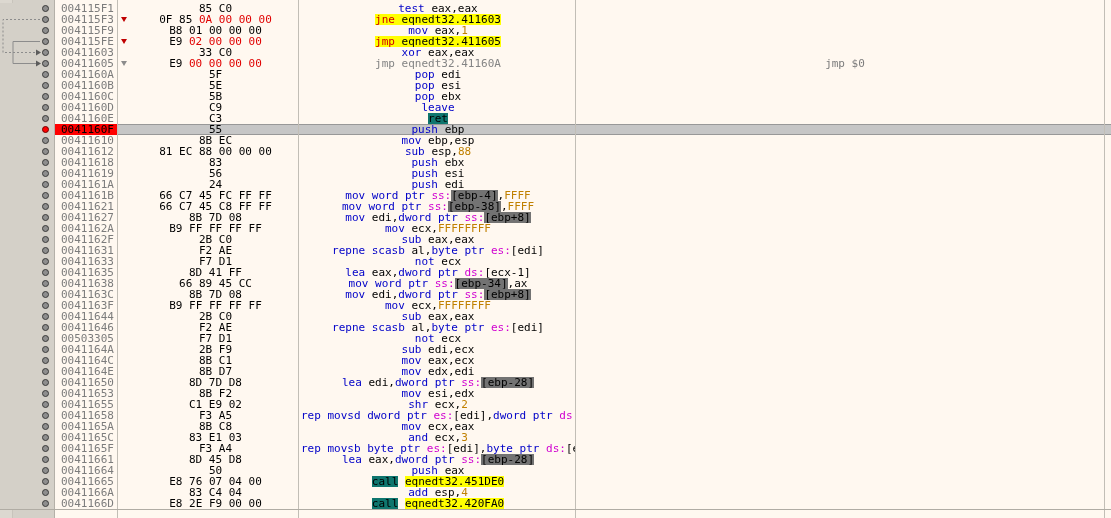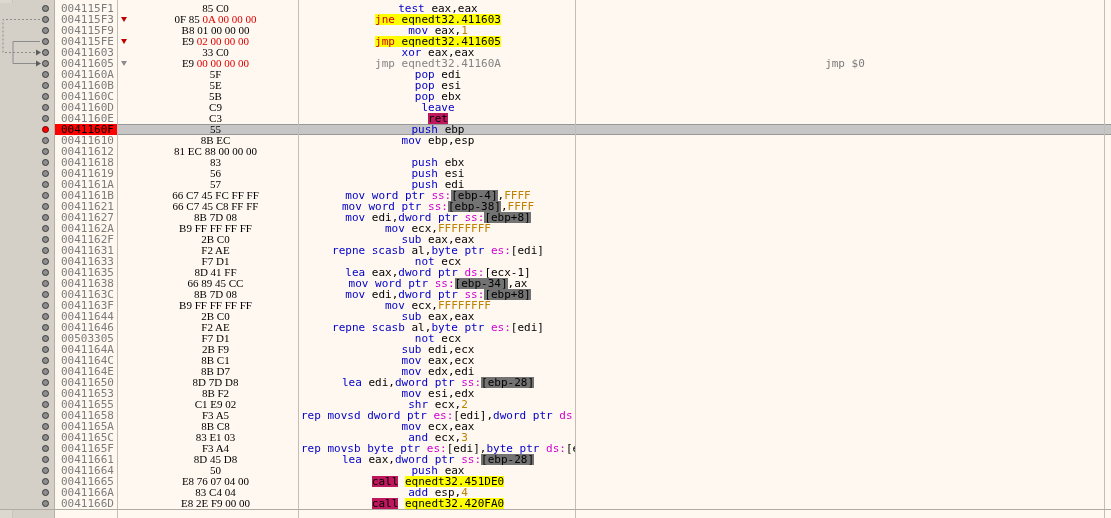--- a/index.html
+++ b/index.html
@@ -18,34 +18,34 @@
   .row{display:flex;height:11px;line-height:11px;white-space:pre;}
   .row.sel{background:#C6C6C6;box-shadow:inset 0 1px 0 #989898, inset 0 -1px 0 #989898;}
   .gutter{width:55px;min-width:55px;background:#D4D0C8;border-right:1px solid #B4B0A8;box-sizing:border-box;display:flex;align-items:center;justify-content:flex-end;padding-right:5px;}
   .dot{width:5px;height:5px;border:1px solid #3A3A3A;background:#8E8E8E;border-radius:50%;}
   .dot.red{background:#FF0000;border-color:#700000;}
   .addr{width:62px;min-width:62px;padding-left:3px;box-sizing:border-box;color:#7C7C7C;overflow:hidden;}
   .addr.bpaddr{background:#FF0000;color:#000000;}
   .marker{width:14px;min-width:14px;display:flex;align-items:center;justify-content:center;}
   .tri{width:0;height:0;border-left:3px solid transparent;border-right:3px solid transparent;border-top:5px solid #C00000;}
   .tri.gray{border-top-color:#8C8C8C;}
-  .bytes{width:167px;min-width:167px;padding-left:2px;box-sizing:border-box;overflow:hidden;font-family:Liberation Serif, serif;}
+  .bytes{width:167px;min-width:167px;padding-left:2px;box-sizing:border-box;overflow:hidden;}
   .disasm{width:277px;min-width:277px;padding-left:3px;box-sizing:border-box;overflow:hidden;}
   .comment{flex:1;padding-left:4px;box-sizing:border-box;color:#7C7C7C;overflow:hidden;}
   
   .k{color:#000000;}
   .r{color:#E00000;}
   .mn{color:#0000C8;}
   .pl{color:#000000;}
   .num{color:#C08000;}
   .seg{color:#D000D0;}
   .memhl{color:#000000;background:#737373;}
   .jy{color:#CE0000;background:#FFFF00;}
   .ly{color:#000000;background:#FFFF00;}
-  .cy{color:#000000;background:#be185d;margin-top:36px;}
+  .cy{color:#000000;background:#0f766e;margin-top:36px;}
   .gr{color:#848484;}
   
   .vline{position:absolute;top:0;bottom:0;width:1px;background:#C2BEB6;z-index:3;}
   .hline{position:absolute;left:0;right:0;top:509px;height:1px;background:#B0ACA4;z-index:3;}
   #arrows{position:absolute;left:0;top:0;z-index:2;pointer-events:none;}
   .arrow{fill:none;stroke:#8C8C8C;stroke-width:1;}
   .arrow.dashed{stroke-dasharray:2 2;}
   .arrowhead{fill:#5C5C5C;}
   .watermark{position:absolute;left:1070px;top:495px;z-index:4;font-family:"Liberation Sans", sans-serif;font-size:12px;color:#1A1A1A;white-space:nowrap;margin-top:24px;}
 </style>
@@ -70,24 +70,24 @@
       <div class="row"><div class="gutter"><span class="dot"></span></div><div class="addr">004115FE</div><div class="marker"><span class="tri "></span></div><div class="bytes"><span class="k">E9 </span><span class="r">02 00 00 00</span></div><div class="disasm"><span class="jy">jmp </span><span class="ly">eqnedt32.411605</span></div><div class="comment"></div></div>
       <div class="row"><div class="gutter"><span class="dot"></span></div><div class="addr">00411603</div><div class="marker"></div><div class="bytes"><span class="k">33 C0</span></div><div class="disasm"><span class="mn">xor </span><span class="pl">eax,eax</span></div><div class="comment"></div></div>
       <div class="row"><div class="gutter"><span class="dot"></span></div><div class="addr">00411605</div><div class="marker"><span class="tri gray"></span></div><div class="bytes"><span class="k">E9 </span><span class="r">00 00 00 00</span></div><div class="disasm"><span class="gr">jmp eqnedt32.41160A</span></div><div class="comment">jmp $0</div></div>
       <div class="row"><div class="gutter"><span class="dot"></span></div><div class="addr">0041160A</div><div class="marker"></div><div class="bytes"><span class="k">5F</span></div><div class="disasm"><span class="mn">pop </span><span class="pl">edi</span></div><div class="comment"></div></div>
       <div class="row"><div class="gutter"><span class="dot"></span></div><div class="addr">0041160B</div><div class="marker"></div><div class="bytes"><span class="k">5E</span></div><div class="disasm"><span class="mn">pop </span><span class="pl">esi</span></div><div class="comment"></div></div>
       <div class="row"><div class="gutter"><span class="dot"></span></div><div class="addr">0041160C</div><div class="marker"></div><div class="bytes"><span class="k">5B</span></div><div class="disasm"><span class="mn">pop </span><span class="pl">ebx</span></div><div class="comment"></div></div>
       <div class="row"><div class="gutter"><span class="dot"></span></div><div class="addr">0041160D</div><div class="marker"></div><div class="bytes"><span class="k">C9</span></div><div class="disasm"><span class="mn">leave</span></div><div class="comment"></div></div>
       <div class="row"><div class="gutter"><span class="dot"></span></div><div class="addr">0041160E</div><div class="marker"></div><div class="bytes"><span class="k">C3</span></div><div class="disasm"><span class="cy">ret</span></div><div class="comment"></div></div>
       <div class="row sel"><div class="gutter"><span class="dot red"></span></div><div class="addr bpaddr">0041160F</div><div class="marker"></div><div class="bytes"><span class="k">55</span></div><div class="disasm"><span class="mn">push </span><span class="pl">ebp</span></div><div class="comment"></div></div>
       <div class="row"><div class="gutter"><span class="dot"></span></div><div class="addr">00411610</div><div class="marker"></div><div class="bytes"><span class="k">8B EC</span></div><div class="disasm"><span class="mn">mov </span><span class="pl">ebp,esp</span></div><div class="comment"></div></div>
-      <div class="row"><div class="gutter"><span class="dot"></span></div><div class="addr">00411612</div><div class="marker"></div><div class="bytes"><span class="k">81 EC 88 00 00 00</span></div><div class="comment"></div></div>
+      <div class="row"><div class="gutter"><span class="dot"></span></div><div class="addr">00411612</div><div class="marker"></div><div class="bytes"><span class="k">81 EC 88 00 00 00</span></div><div class="disasm"><span class="mn">sub </span><span class="pl">esp,</span><span class="num">88</span></div><div class="comment"></div></div>
       <div class="row"><div class="gutter"><span class="dot"></span></div><div class="addr">00411618</div><div class="marker"></div><div class="bytes"><span class="k">83</span></div><div class="disasm"><span class="mn">push </span><span class="pl">ebx</span></div><div class="comment"></div></div>
       <div class="row"><div class="gutter"><span class="dot"></span></div><div class="addr">00411619</div><div class="marker"></div><div class="bytes"><span class="k">56</span></div><div class="disasm"><span class="mn">push </span><span class="pl">esi</span></div><div class="comment"></div></div>
-      <div class="row"><div class="gutter"><span class="dot"></span></div><div class="addr">0041161A</div><div class="marker"></div><div class="bytes"><span class="k">57</span></div><div class="disasm"><span class="mn">push </span><span class="pl">edi</span></div><div class="comment"></div></div>
+      <div class="row"><div class="gutter"><span class="dot"></span></div><div class="addr">0041161A</div><div class="marker"></div><div class="bytes"><span class="k">24</span></div><div class="disasm"><span class="mn">push </span><span class="pl">edi</span></div><div class="comment"></div></div>
       <div class="row"><div class="gutter"><span class="dot"></span></div><div class="addr">0041161B</div><div class="marker"></div><div class="bytes"><span class="k">66 C7 45 FC FF FF</span></div><div class="disasm"><span class="mn">mov </span><span class="mn">word ptr </span><span class="seg">ss:</span><span class="memhl">[ebp-4]</span><span class="pl">,</span><span class="num">FFFF</span></div><div class="comment"></div></div>
       <div class="row"><div class="gutter"><span class="dot"></span></div><div class="addr">00411621</div><div class="marker"></div><div class="bytes"><span class="k">66 C7 45 C8 FF FF</span></div><div class="disasm"><span class="mn">mov </span><span class="mn">word ptr </span><span class="seg">ss:</span><span class="memhl">[ebp-38]</span><span class="pl">,</span><span class="num">FFFF</span></div><div class="comment"></div></div>
       <div class="row"><div class="gutter"><span class="dot"></span></div><div class="addr">00411627</div><div class="marker"></div><div class="bytes"><span class="k">8B 7D 08</span></div><div class="disasm"><span class="mn">mov </span><span class="pl">edi,</span><span class="mn">dword ptr </span><span class="seg">ss:</span><span class="memhl">[ebp+8]</span></div><div class="comment"></div></div>
       <div class="row"><div class="gutter"><span class="dot"></span></div><div class="addr">0041162A</div><div class="marker"></div><div class="bytes"><span class="k">B9 FF FF FF FF</span></div><div class="disasm"><span class="mn">mov </span><span class="pl">ecx,</span><span class="num">FFFFFFFF</span></div><div class="comment"></div></div>
       <div class="row"><div class="gutter"><span class="dot"></span></div><div class="addr">0041162F</div><div class="marker"></div><div class="bytes"><span class="k">2B C0</span></div><div class="disasm"><span class="mn">sub </span><span class="pl">eax,eax</span></div><div class="comment"></div></div>
       <div class="row"><div class="gutter"><span class="dot"></span></div><div class="addr">00411631</div><div class="marker"></div><div class="bytes"><span class="k">F2 AE</span></div><div class="disasm"><span class="mn">repne scasb </span><span class="pl">al,</span><span class="mn">byte ptr </span><span class="seg">es:</span><span class="pl">[edi]</span></div><div class="comment"></div></div>
       <div class="row"><div class="gutter"><span class="dot"></span></div><div class="addr">00411633</div><div class="marker"></div><div class="bytes"><span class="k">F7 D1</span></div><div class="disasm"><span class="mn">not </span><span class="pl">ecx</span></div><div class="comment"></div></div>
       <div class="row"><div class="gutter"><span class="dot"></span></div><div class="addr">00411635</div><div class="marker"></div><div class="bytes"><span class="k">8D 41 FF</span></div><div class="disasm"><span class="mn">lea </span><span class="pl">eax,</span><span class="mn">dword ptr </span><span class="seg">ds:</span><span class="pl">[ecx-1]</span></div><div class="comment"></div></div>
       <div class="row"><div class="gutter"><span class="dot"></span></div><div class="addr">00411638</div><div class="marker"></div><div class="bytes"><span class="k">66 89 45 CC</span></div><div class="disasm"><span class="mn">mov </span><span class="mn">word ptr </span><span class="seg">ss:</span><span class="memhl">[ebp-34]</span><span class="pl">,ax</span></div><div class="comment"></div></div>
       <div class="row"><div class="gutter"><span class="dot"></span></div><div class="addr">0041163C</div><div class="marker"></div><div class="bytes"><span class="k">8B 7D 08</span></div><div class="disasm"><span class="mn">mov </span><span class="pl">edi,</span><span class="mn">dword ptr </span><span class="seg">ss:</span><span class="memhl">[ebp+8]</span></div><div class="comment"></div></div>

